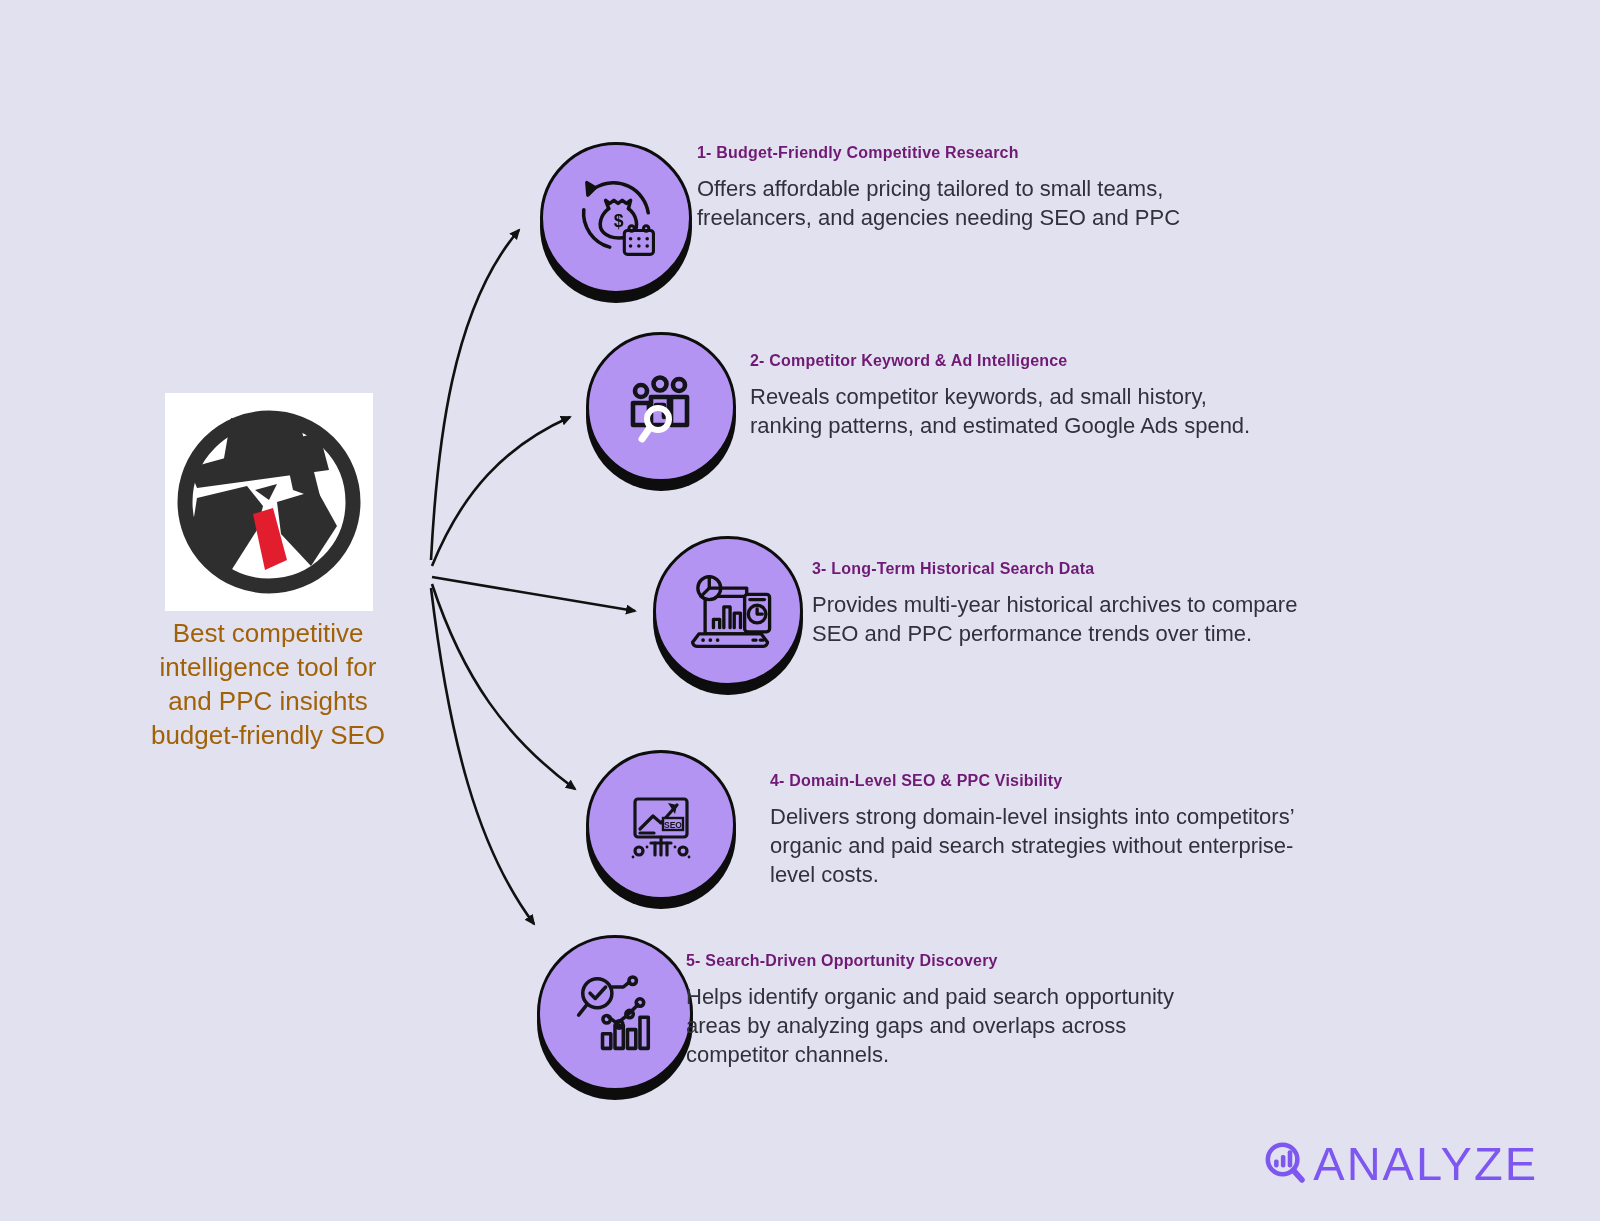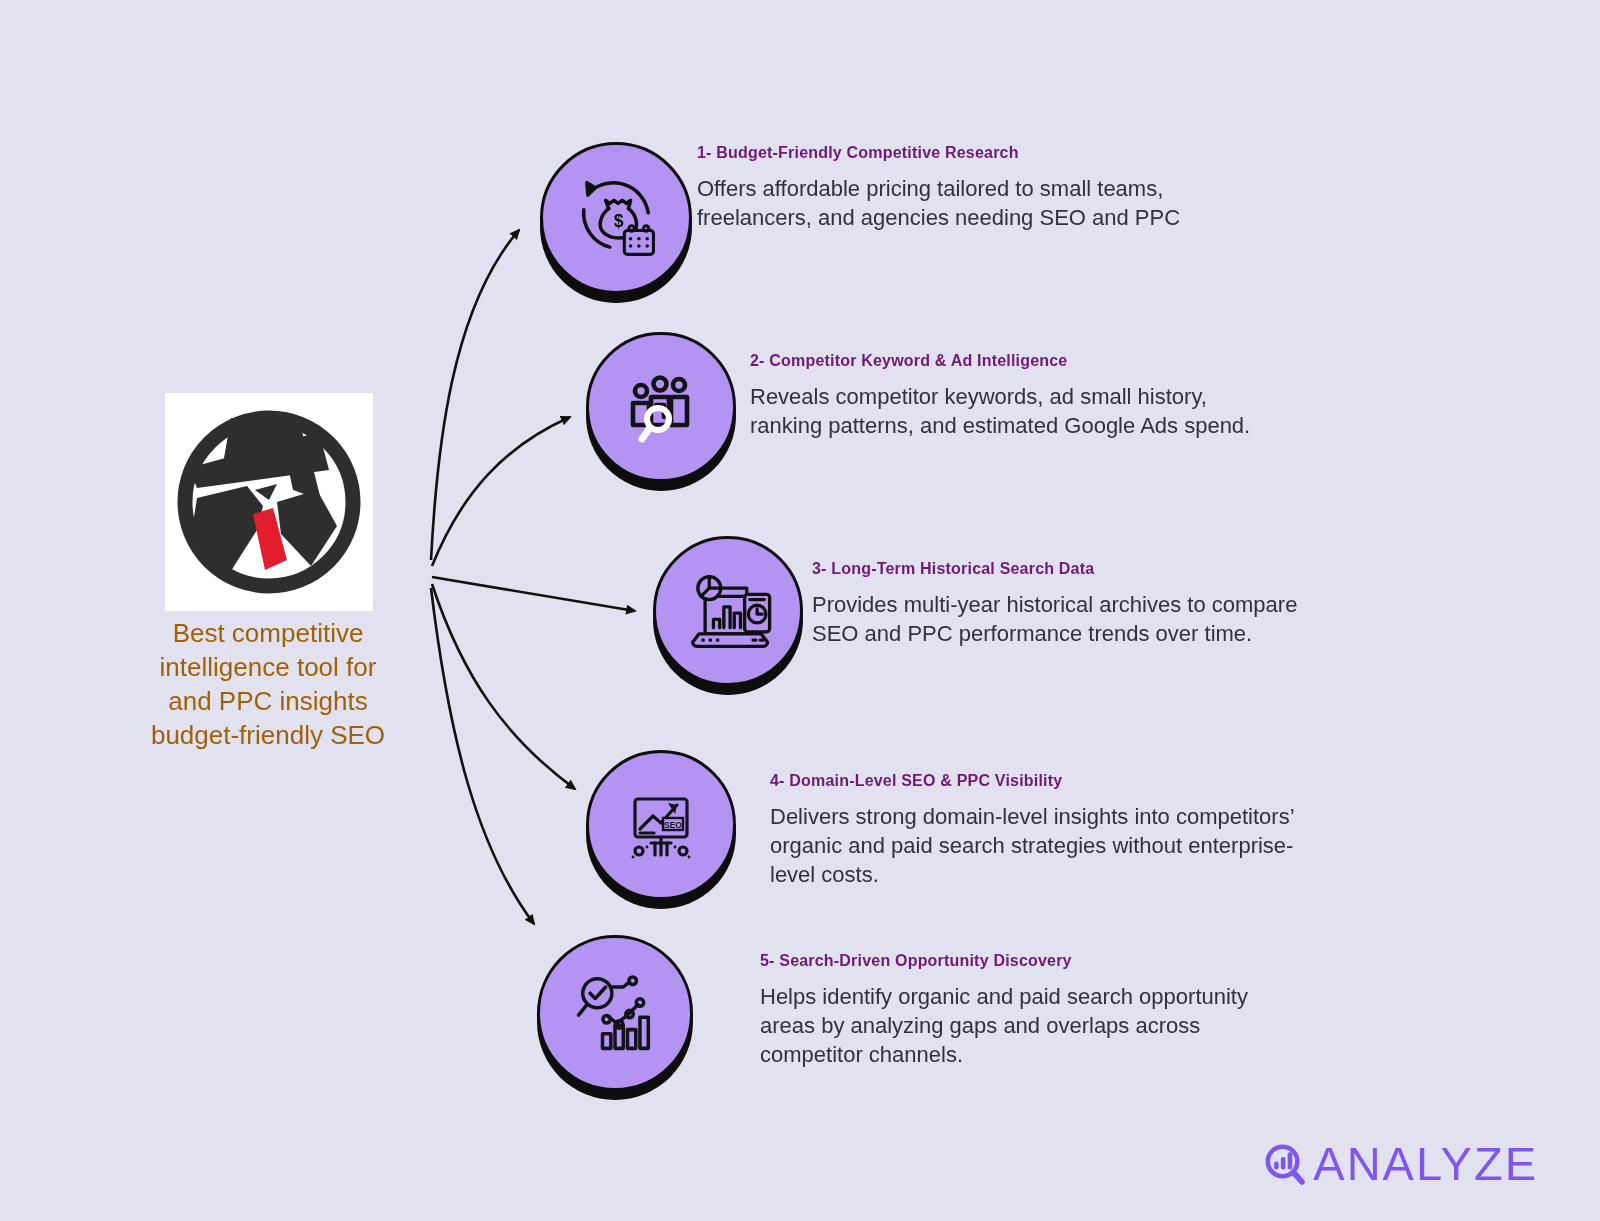--- a/index.html
+++ b/index.html
@@ -21,21 +21,21 @@
     border:3px solid #0d0d0d;box-shadow:0 9px 0 0 #0d0d0d;
     display:flex;align-items:center;justify-content:center;
   }
   .node svg{display:block;}
   .item{position:absolute;}
   .item h3{
     margin:0 0 12px 0;font-size:16px;font-weight:700;color:#701a75;letter-spacing:.2px;
   }
   .item .desc{font-size:22px;line-height:29px;color:#30313b;}
   .brand{
-    position:absolute;right:62px;top:1136px;display:flex;align-items:flex-end;gap:2px;
+    position:absolute;right:62px;top:1136px;display:flex;align-items:center;gap:2px;
   }
   .brand-text{
     font-size:47px;font-weight:500;letter-spacing:2px;color:#7e57f0;
   }
 </style>
 </head>
 <body>
 
 <div class="canvas">
 
@@ -220,21 +220,21 @@
 
   <div class="item" style="left:770px;top:772px;width:600px;">
     <h3>4- Domain-Level SEO &amp; PPC Visibility</h3>
     <div class="desc">
       <div>Delivers strong domain-level insights into competitors’</div>
       <div>organic and paid search strategies without enterprise-</div>
       <div>level costs.</div>
     </div>
   </div>
 
-  <div class="item" style="left:760px;top:952px;width:560px;">
+  <div class="item" style="left:686px;top:952px;width:560px;">
     <h3>5- Search-Driven Opportunity Discovery</h3>
     <div class="desc">
       <div>Helps identify organic and paid search opportunity</div>
       <div>areas by analyzing gaps and overlaps across</div>
       <div>competitor channels.</div>
     </div>
   </div>
 
   <div class="brand">
     <svg width="50" height="50" viewBox="0 0 44 44">

